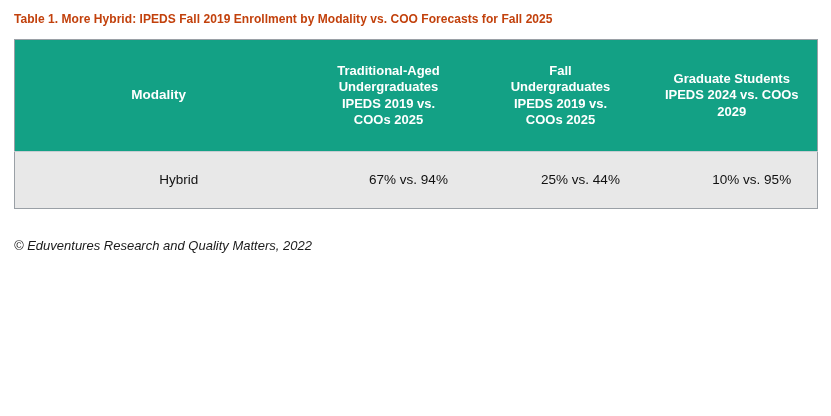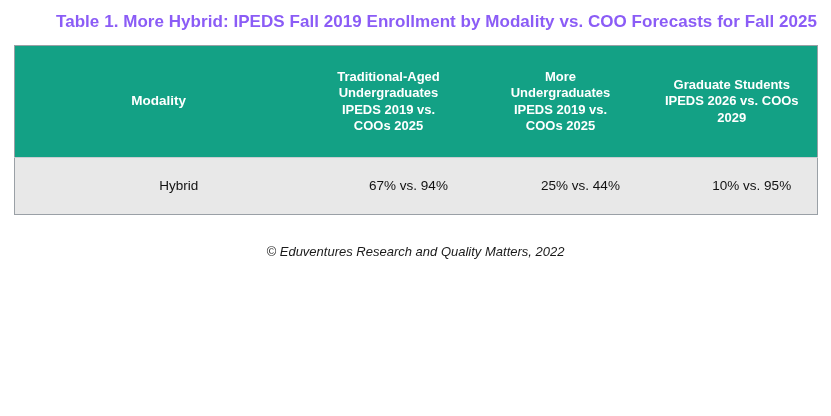--- a/index.html
+++ b/index.html
@@ -15,24 +15,24 @@
     overflow: hidden;
   }
   .page {
     position: relative;
     width: 831px;
     height: 416px;
     box-sizing: border-box;
     padding: 0 14px;
   }
   .title {
-    text-align: right;
-    font-size: 17px;
+    text-align: left;
+    font-size: 12px;
     font-weight: bold;
-    color: #8b5cf6;
+    color: #c2410c;
     padding-top: 12px;
     padding-bottom: 13px;
     letter-spacing: 0.05px;
   }
   table.data {
     width: 803px;
     border-collapse: collapse;
     table-layout: fixed;
     border: 1px solid #9aa0a6;
   }
@@ -73,21 +73,21 @@
     padding-left: 48px;
   }
   tbody tr td:first-child {
     text-align: center;
   }
   .sub {
     display: block;
   }
   .footnote {
     width: 803px;
-    text-align: center;
+    text-align: left;
     font-size: 13px;
     font-style: italic;
     color: #1a1a1a;
     margin-top: 29px;
     padding-right: 2px;
   }
 </style>
 </head>
 <body>
 
@@ -107,28 +107,28 @@
         <th class="modality">
           <span class="sub">Modality</span>
         </th>
         <th>
           <span class="sub">Traditional-Aged</span>
           <span class="sub">Undergraduates</span>
           <span class="sub">IPEDS 2019 vs.</span>
           <span class="sub">COOs 2025</span>
         </th>
         <th>
-          <span class="sub">More</span>
+          <span class="sub">Fall</span>
           <span class="sub">Undergraduates</span>
           <span class="sub">IPEDS 2019 vs.</span>
           <span class="sub">COOs 2025</span>
         </th>
         <th>
           <span class="sub">Graduate Students</span>
-          <span class="sub">IPEDS 2026 vs. COOs</span>
+          <span class="sub">IPEDS 2024 vs. COOs</span>
           <span class="sub">2029</span>
         </th>
       </tr>
     </thead>
     <tbody>
       <tr class="alt">
         <td>
           <span class="sub">Hybrid</span>
         </td>
         <td>67% vs. 94%</td>

